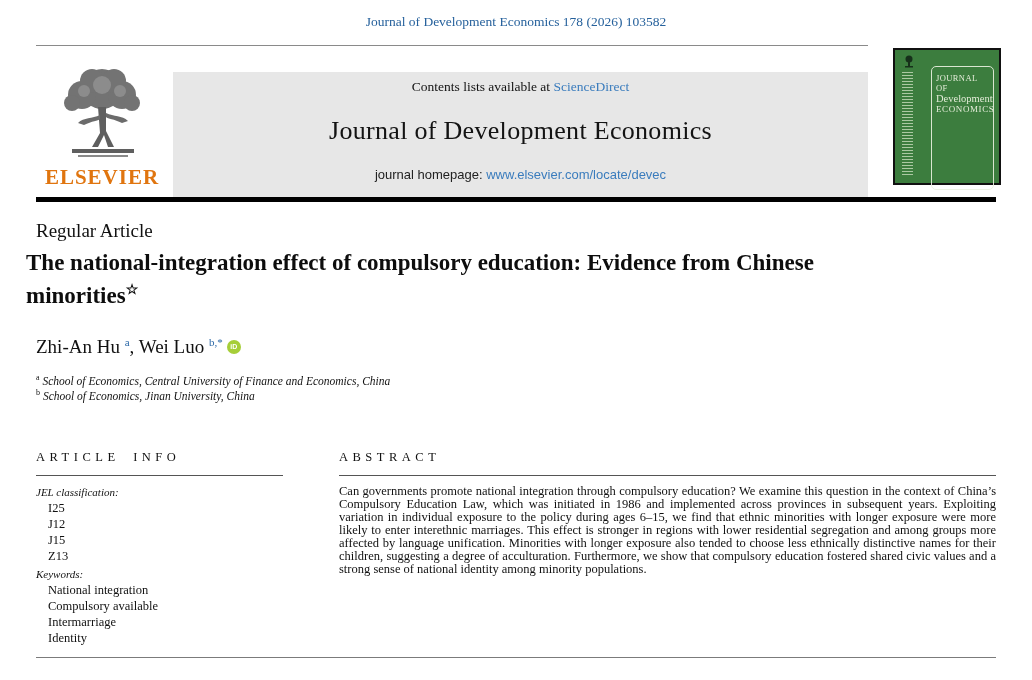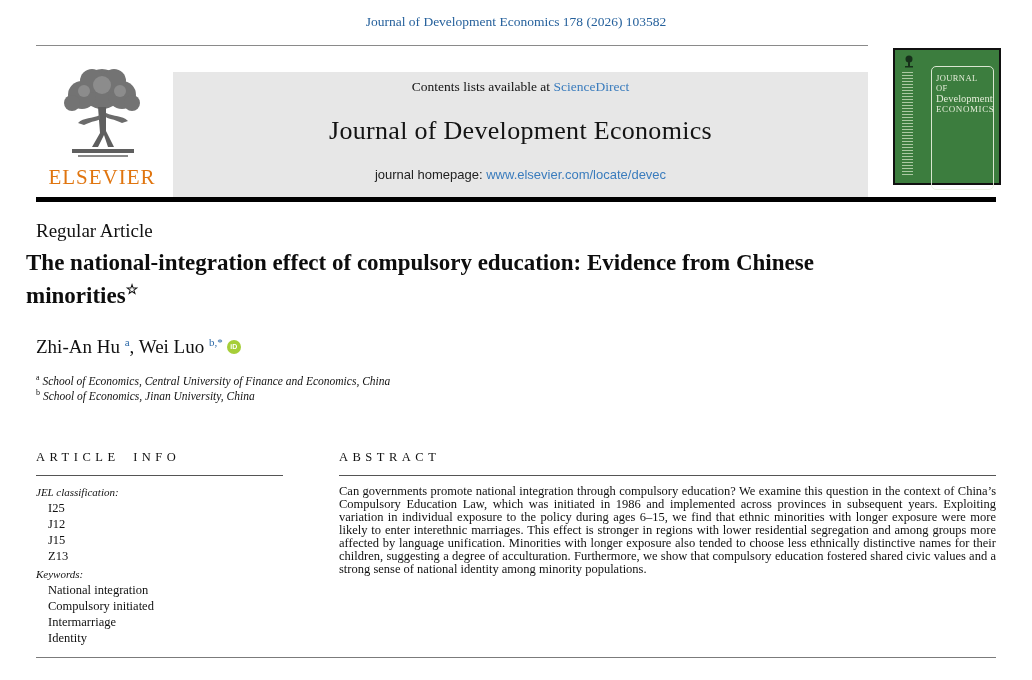--- a/index.html
+++ b/index.html
@@ -42,20 +42,21 @@
     position: absolute; left: 36px; top: 56px; width: 132px; height: 134px;
     display: flex; flex-direction: column; align-items: center; justify-content: flex-end;
   }
   .publisher svg { display: block; }
   .publisher-name {
     font-size: 21px;
     letter-spacing: 1px;
     color: #e0750f;
     margin-top: 2px;
     font-family: "Liberation Serif", serif;
+    font-weight: bold;
   }
 
   
   .banner {
     position: absolute; left: 173px; top: 60px; width: 695px; height: 125px;
     background: #e7e7e7;
     display: flex; flex-direction: column; align-items: center; justify-content: space-between;
     padding: 7px 0 15px 0;
     margin-top: 12px;
   }
@@ -215,21 +216,21 @@
     <div class="sec-heading">ARTICLE INFO</div>
     <div class="sec-rule"></div>
     <div class="info-label">JEL classification:</div>
     <div class="info-item">I25</div>
     <div class="info-item">J12</div>
     <div class="info-item">J15</div>
     <div class="info-item">Z13</div>
     <div class="info-group-gap"></div>
     <div class="info-label">Keywords:</div>
     <div class="info-item">National integration</div>
-    <div class="info-item">Compulsory initiated</div>
+    <div class="info-item">Compulsory available</div>
     <div class="info-item">Intermarriage</div>
     <div class="info-item">Identity</div>
   </div>
 
   <div class="col-right">
     <div class="sec-heading">ABSTRACT</div>
     <div class="sec-rule"></div>
     <div class="abstract-text">Can governments promote national integration through compulsory education? We examine this question in the context of China’s Compulsory Education Law, which was initiated in 1986 and implemented across provinces in subsequent years. Exploiting variation in individual exposure to the policy during ages 6–15, we find that ethnic minorities with longer exposure were more likely to enter interethnic marriages. This effect is stronger in regions with lower residential segregation and among groups more affected by language unification. Minorities with longer exposure also tended to choose less ethnically distinctive names for their children, suggesting a degree of acculturation. Furthermore, we show that compulsory education fostered shared civic values and a strong sense of national identity among minority populations.</div>
   </div>
 

